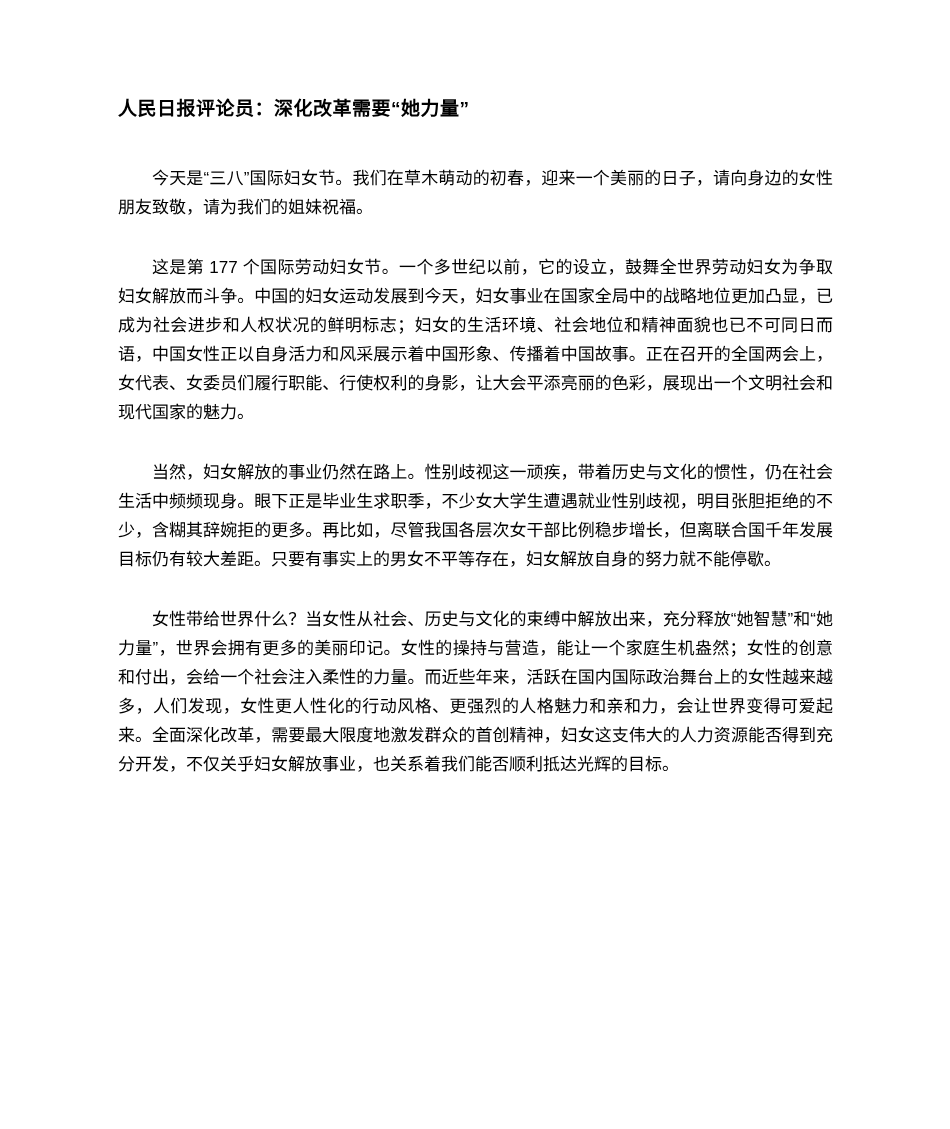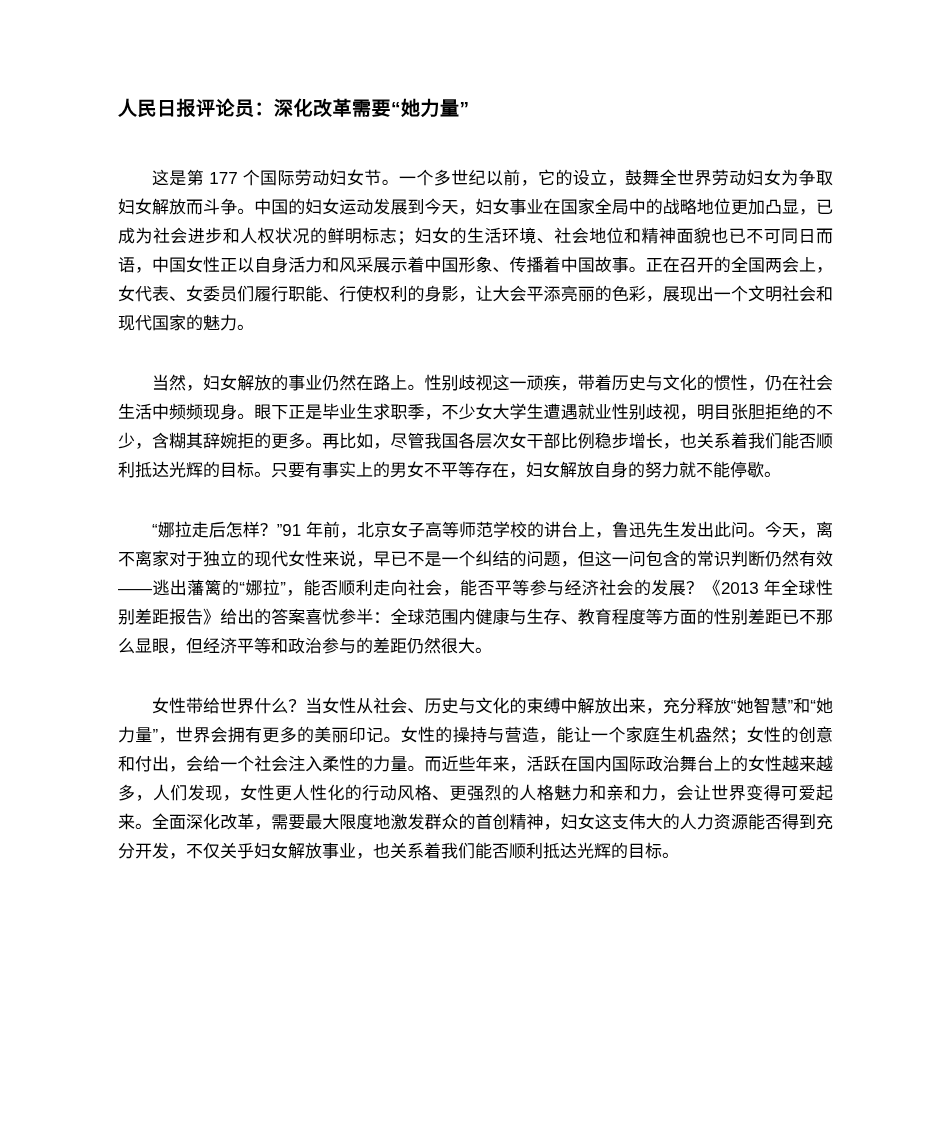--- a/index.html
+++ b/index.html
@@ -42,21 +42,21 @@
   .article-paragraph:last-child {
     margin-bottom: 4px;
   }
 </style>
 </head>
 <body>
 
 <div class="page">
   <h1 class="article-title">人民日报评论员：深化改革需要“她力量”</h1>
 
+  <p class="article-paragraph">今天是“三八”国际妇女节。我们在草木萌动的初春，迎来一个美丽的日子，请向身边的女性朋友致敬，请为我们的姐妹祝福。</p>
 
   <p class="article-paragraph">这是第 177 个国际劳动妇女节。一个多世纪以前，它的设立，鼓舞全世界劳动妇女为争取妇女解放而斗争。中国的妇女运动发展到今天，妇女事业在国家全局中的战略地位更加凸显，已成为社会进步和人权状况的鲜明标志；妇女的生活环境、社会地位和精神面貌也已不可同日而语，中国女性正以自身活力和风采展示着中国形象、传播着中国故事。正在召开的全国两会上，女代表、女委员们履行职能、行使权利的身影，让大会平添亮丽的色彩，展现出一个文明社会和现代国家的魅力。</p>
 
-  <p class="article-paragraph">当然，妇女解放的事业仍然在路上。性别歧视这一顽疾，带着历史与文化的惯性，仍在社会生活中频频现身。眼下正是毕业生求职季，不少女大学生遭遇就业性别歧视，明目张胆拒绝的不少，含糊其辞婉拒的更多。再比如，尽管我国各层次女干部比例稳步增长，也关系着我们能否顺利抵达光辉的目标。只要有事实上的男女不平等存在，妇女解放自身的努力就不能停歇。</p>
+  <p class="article-paragraph">当然，妇女解放的事业仍然在路上。性别歧视这一顽疾，带着历史与文化的惯性，仍在社会生活中频频现身。眼下正是毕业生求职季，不少女大学生遭遇就业性别歧视，明目张胆拒绝的不少，含糊其辞婉拒的更多。再比如，尽管我国各层次女干部比例稳步增长，但离联合国千年发展目标仍有较大差距。只要有事实上的男女不平等存在，妇女解放自身的努力就不能停歇。</p>
 
-  <p class="article-paragraph">“娜拉走后怎样？”91 年前，北京女子高等师范学校的讲台上，鲁迅先生发出此问。今天，离不离家对于独立的现代女性来说，早已不是一个纠结的问题，但这一问包含的常识判断仍然有效——逃出藩篱的“娜拉”，能否顺利走向社会，能否平等参与经济社会的发展？《2013 年全球性别差距报告》给出的答案喜忧参半：全球范围内健康与生存、教育程度等方面的性别差距已不那么显眼，但经济平等和政治参与的差距仍然很大。</p>
 
   <p class="article-paragraph">女性带给世界什么？当女性从社会、历史与文化的束缚中解放出来，充分释放“她智慧”和“她力量”，世界会拥有更多的美丽印记。女性的操持与营造，能让一个家庭生机盎然；女性的创意和付出，会给一个社会注入柔性的力量。而近些年来，活跃在国内国际政治舞台上的女性越来越多，人们发现，女性更人性化的行动风格、更强烈的人格魅力和亲和力，会让世界变得可爱起来。全面深化改革，需要最大限度地激发群众的首创精神，妇女这支伟大的人力资源能否得到充分开发，不仅关乎妇女解放事业，也关系着我们能否顺利抵达光辉的目标。</p>
 </div>
 
 </body></html>

